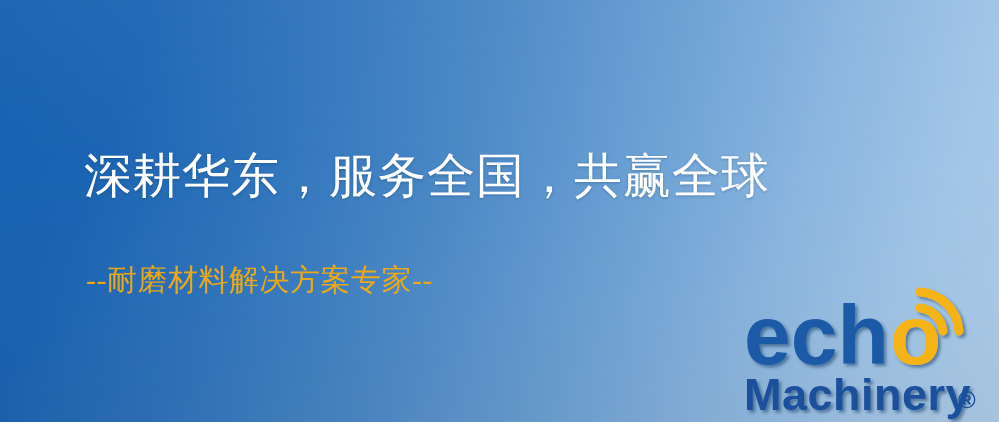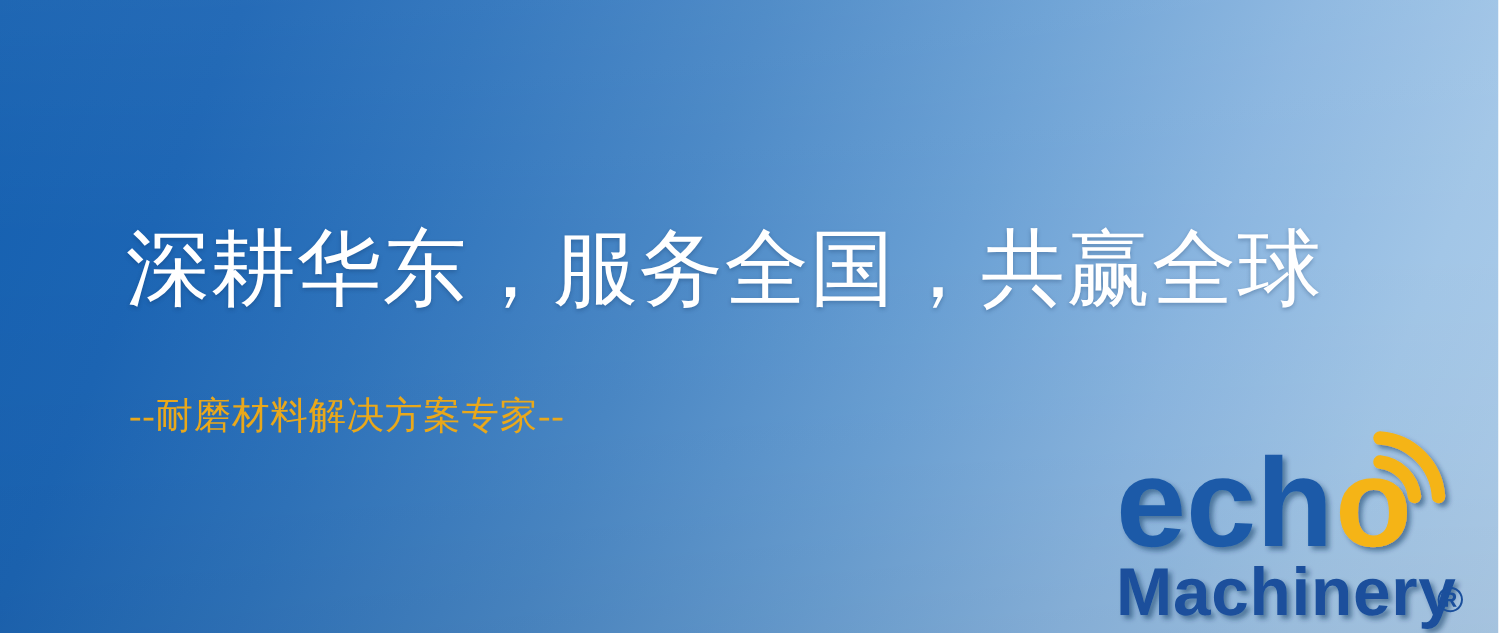--- a/index.html
+++ b/index.html
@@ -37,35 +37,35 @@
         rgba(255,255,255,0.0) 38%,
         rgba(0,0,0,0.02) 72%,
         rgba(0,0,0,0.05) 100%);
   }
 
   .headline {
     position: absolute;
     left: 84px;
     top: 152px;
     font-family: "Liberation Serif", "DejaVu Serif", serif;
-    font-size: 56px;
+    font-size: 48px;
     line-height: 1.0;
     color: #ffffff;
     letter-spacing: 1px;
     white-space: nowrap;
     text-shadow: 0 1px 3px rgba(10,40,80,0.28);
     z-index: 3;
   }
 
   .subtitle {
     position: absolute;
     left: 86px;
     top: 265px;
     font-family: "Liberation Serif", "DejaVu Serif", serif;
-    font-size: 25px;
+    font-size: 30px;
     line-height: 1.0;
     color: #e9a81b;
     letter-spacing: 0.5px;
     white-space: nowrap;
     z-index: 3;
   }
 
   
   .logo {
     position: absolute;

